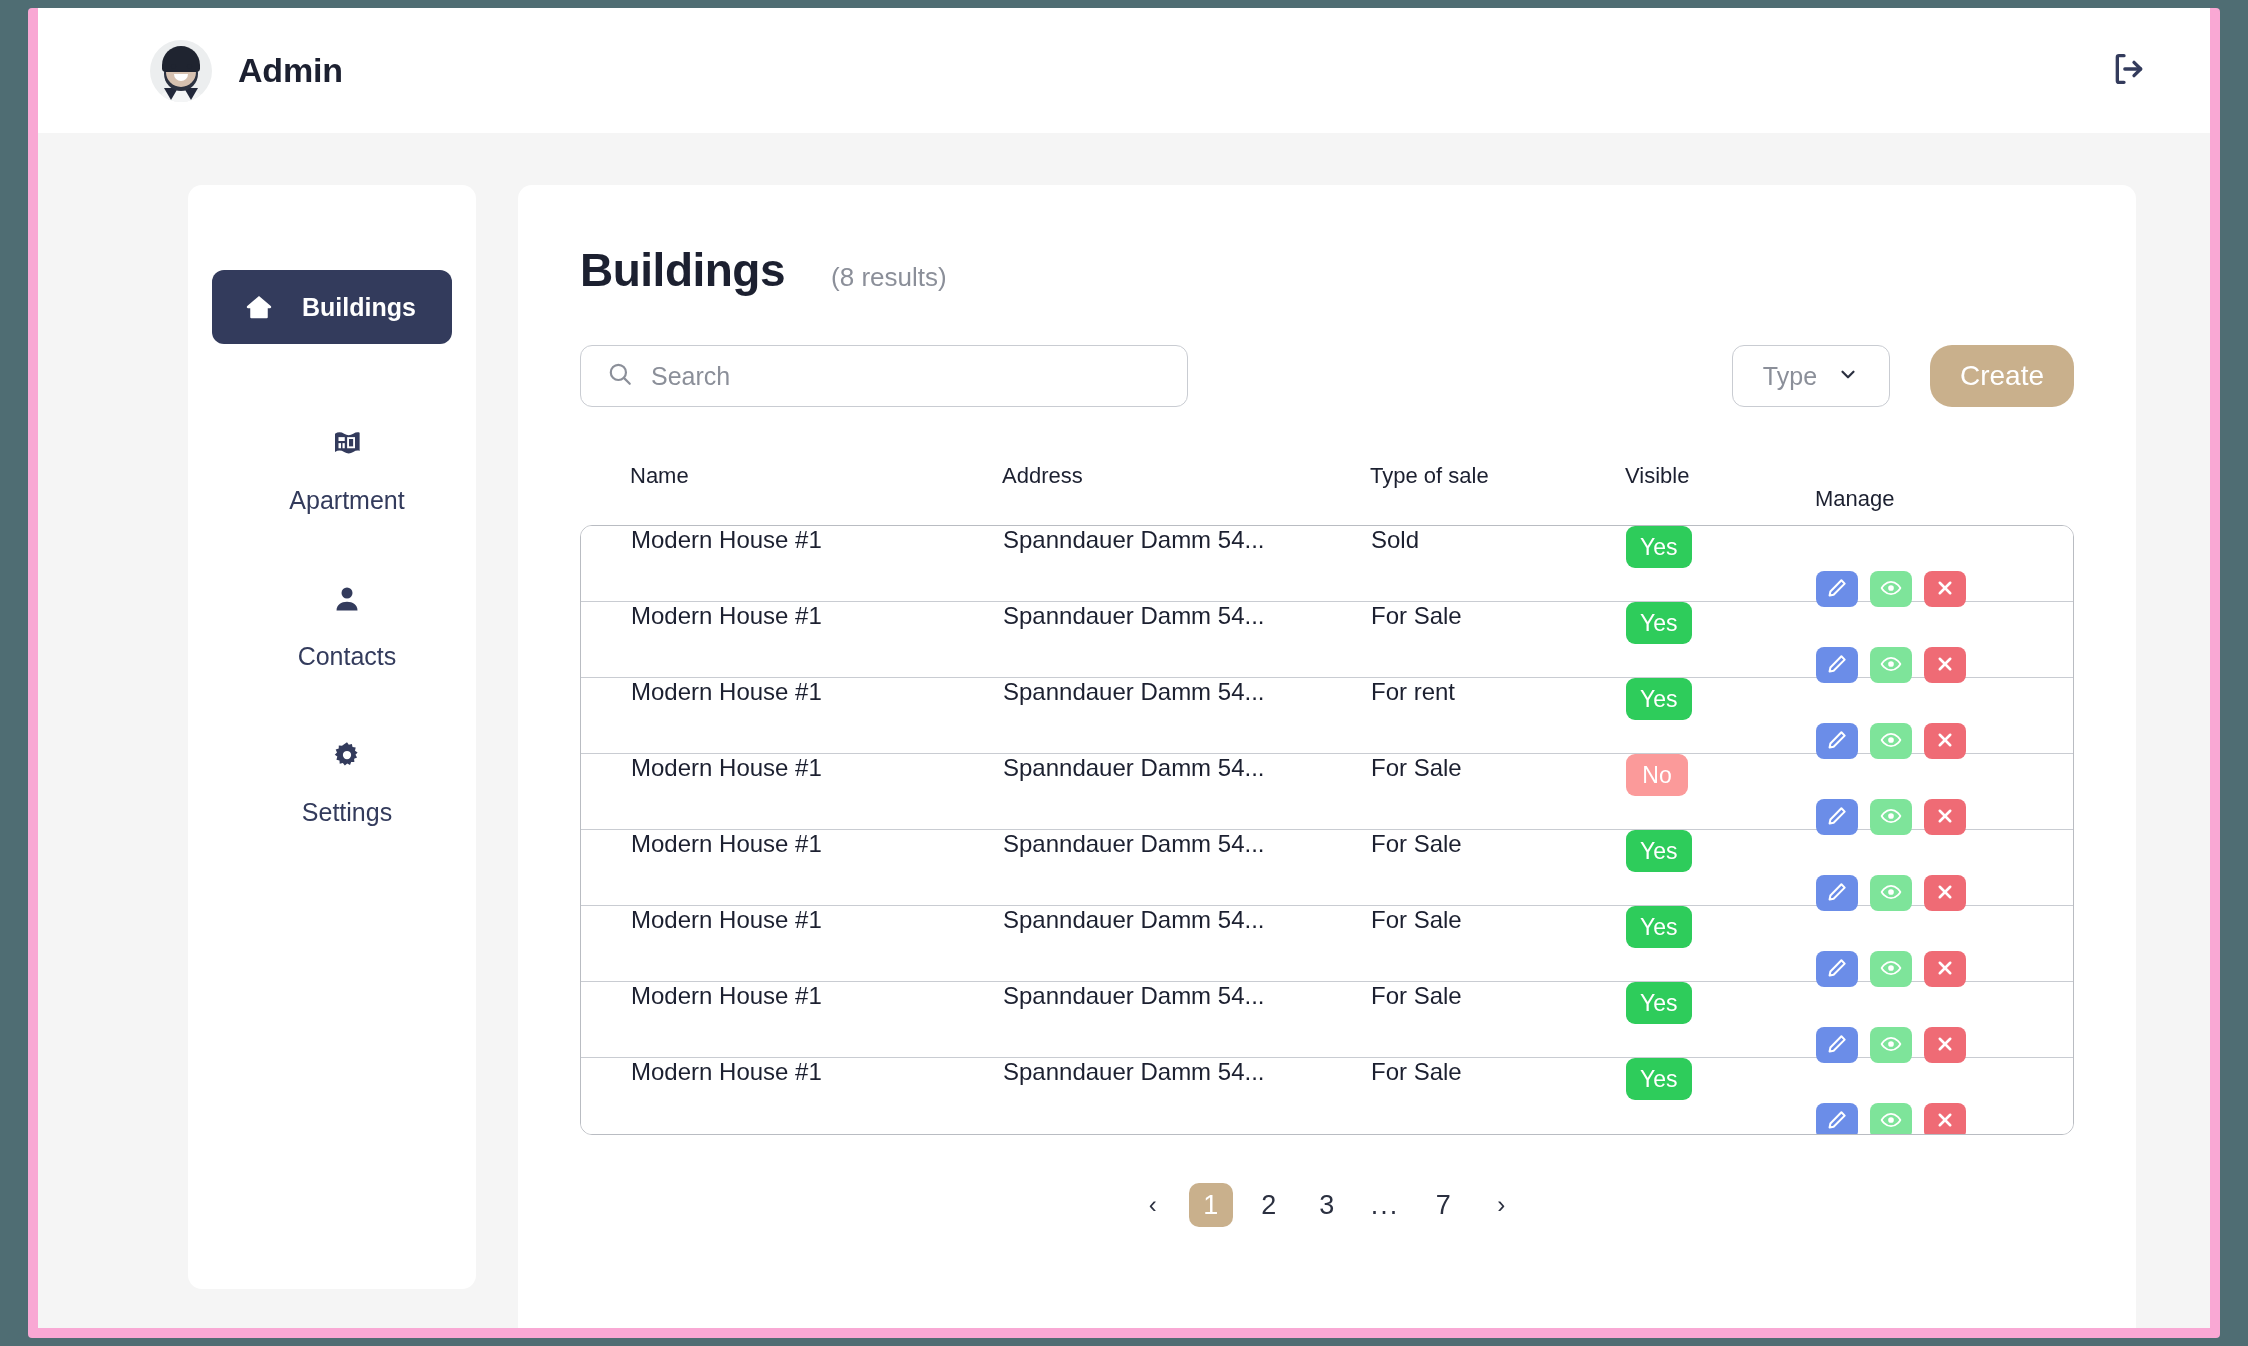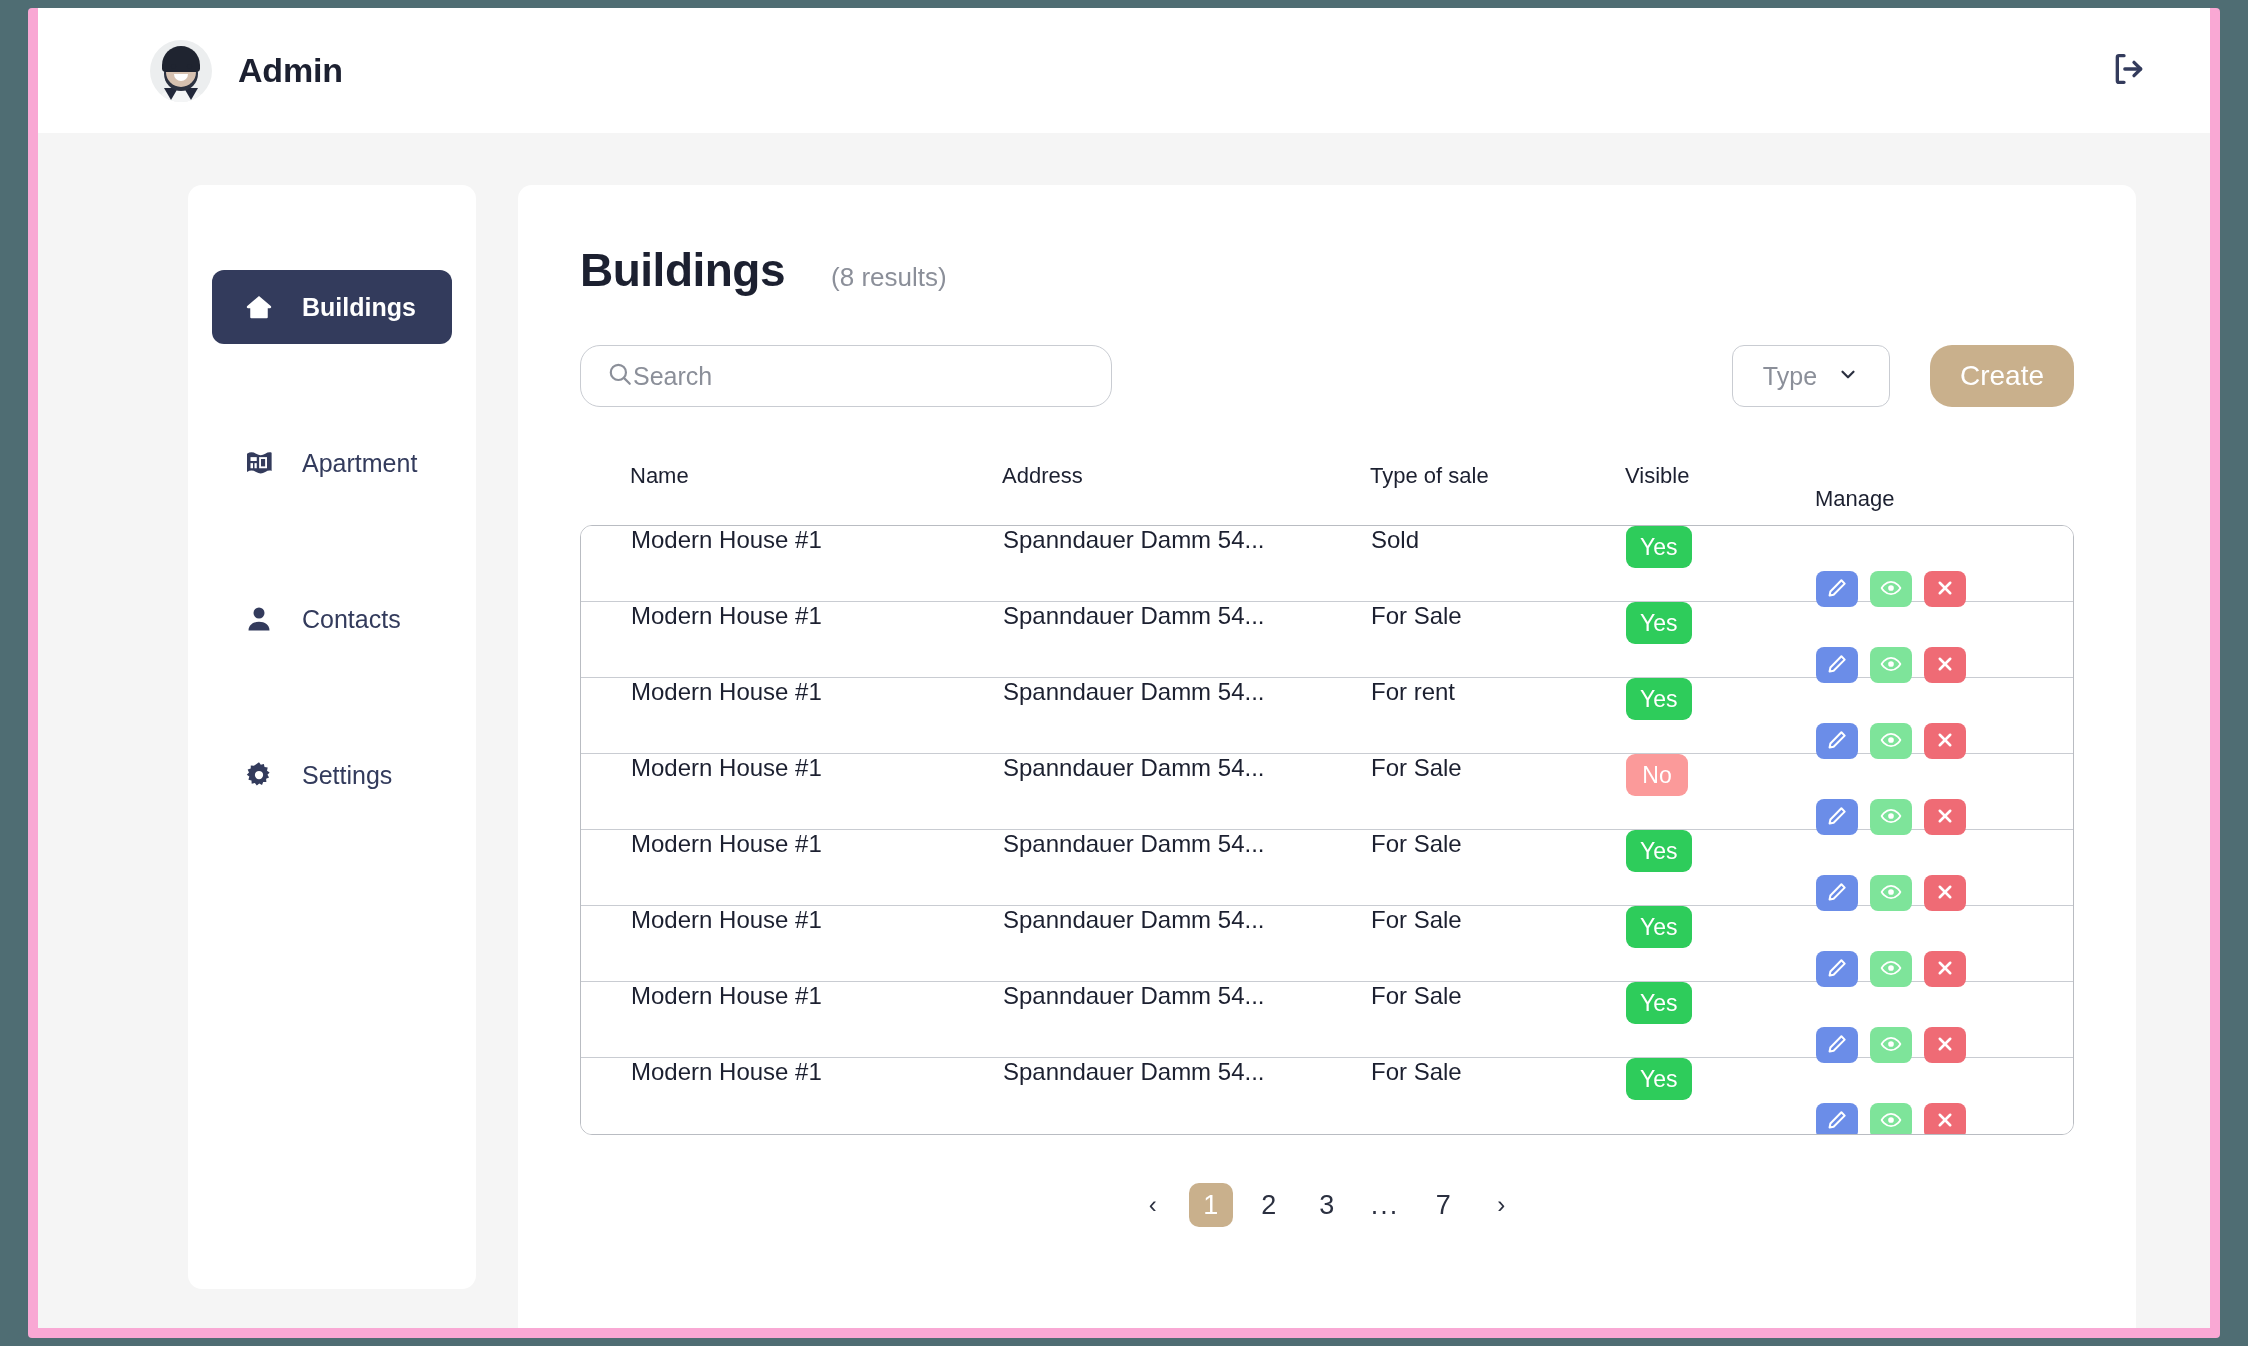--- a/index.html
+++ b/index.html
@@ -152,21 +152,21 @@
   .nav-item {
     display: flex;
     align-items: center;
     height: 74px;
     margin: 0 24px;
     border-radius: 12px;
     padding-left: 30px;
     gap: 26px;
     cursor: pointer;
   }
-  .nav-item + .nav-item { margin-top: 82px; }
+  .nav-item + .nav-item { margin-top: 82px; flex-direction: column; }
 
   .nav-item.active {
     background: #333b5c;
   }
   .nav-item.active .nav-label { color: #ffffff; font-weight: 700; }
   .nav-item.active .nav-icon svg { fill: #ffffff; }
 
   .nav-icon {
     width: 34px;
     height: 34px;
@@ -213,26 +213,27 @@
   }
 
   #controls-row {
     display: flex;
     align-items: center;
     justify-content: space-between;
     margin-top: 48px;
   }
 
   #search-field {
-    width: 532px;
+    width: 608px;
     height: 62px;
     border: 1.5px solid #c9ccd2;
-    border-radius: 20px;
-    display: flex;
-    align-items: center;
+    border-radius: 12px;
+    display: flex;
+    align-items: center;
+    gap: 18px;
     padding: 0 26px;
     background: #fff;
     cursor: text;
   }
   #search-placeholder {
     font-size: 25px;
     color: #8b8f99;
   }
 
   .controls-right {

